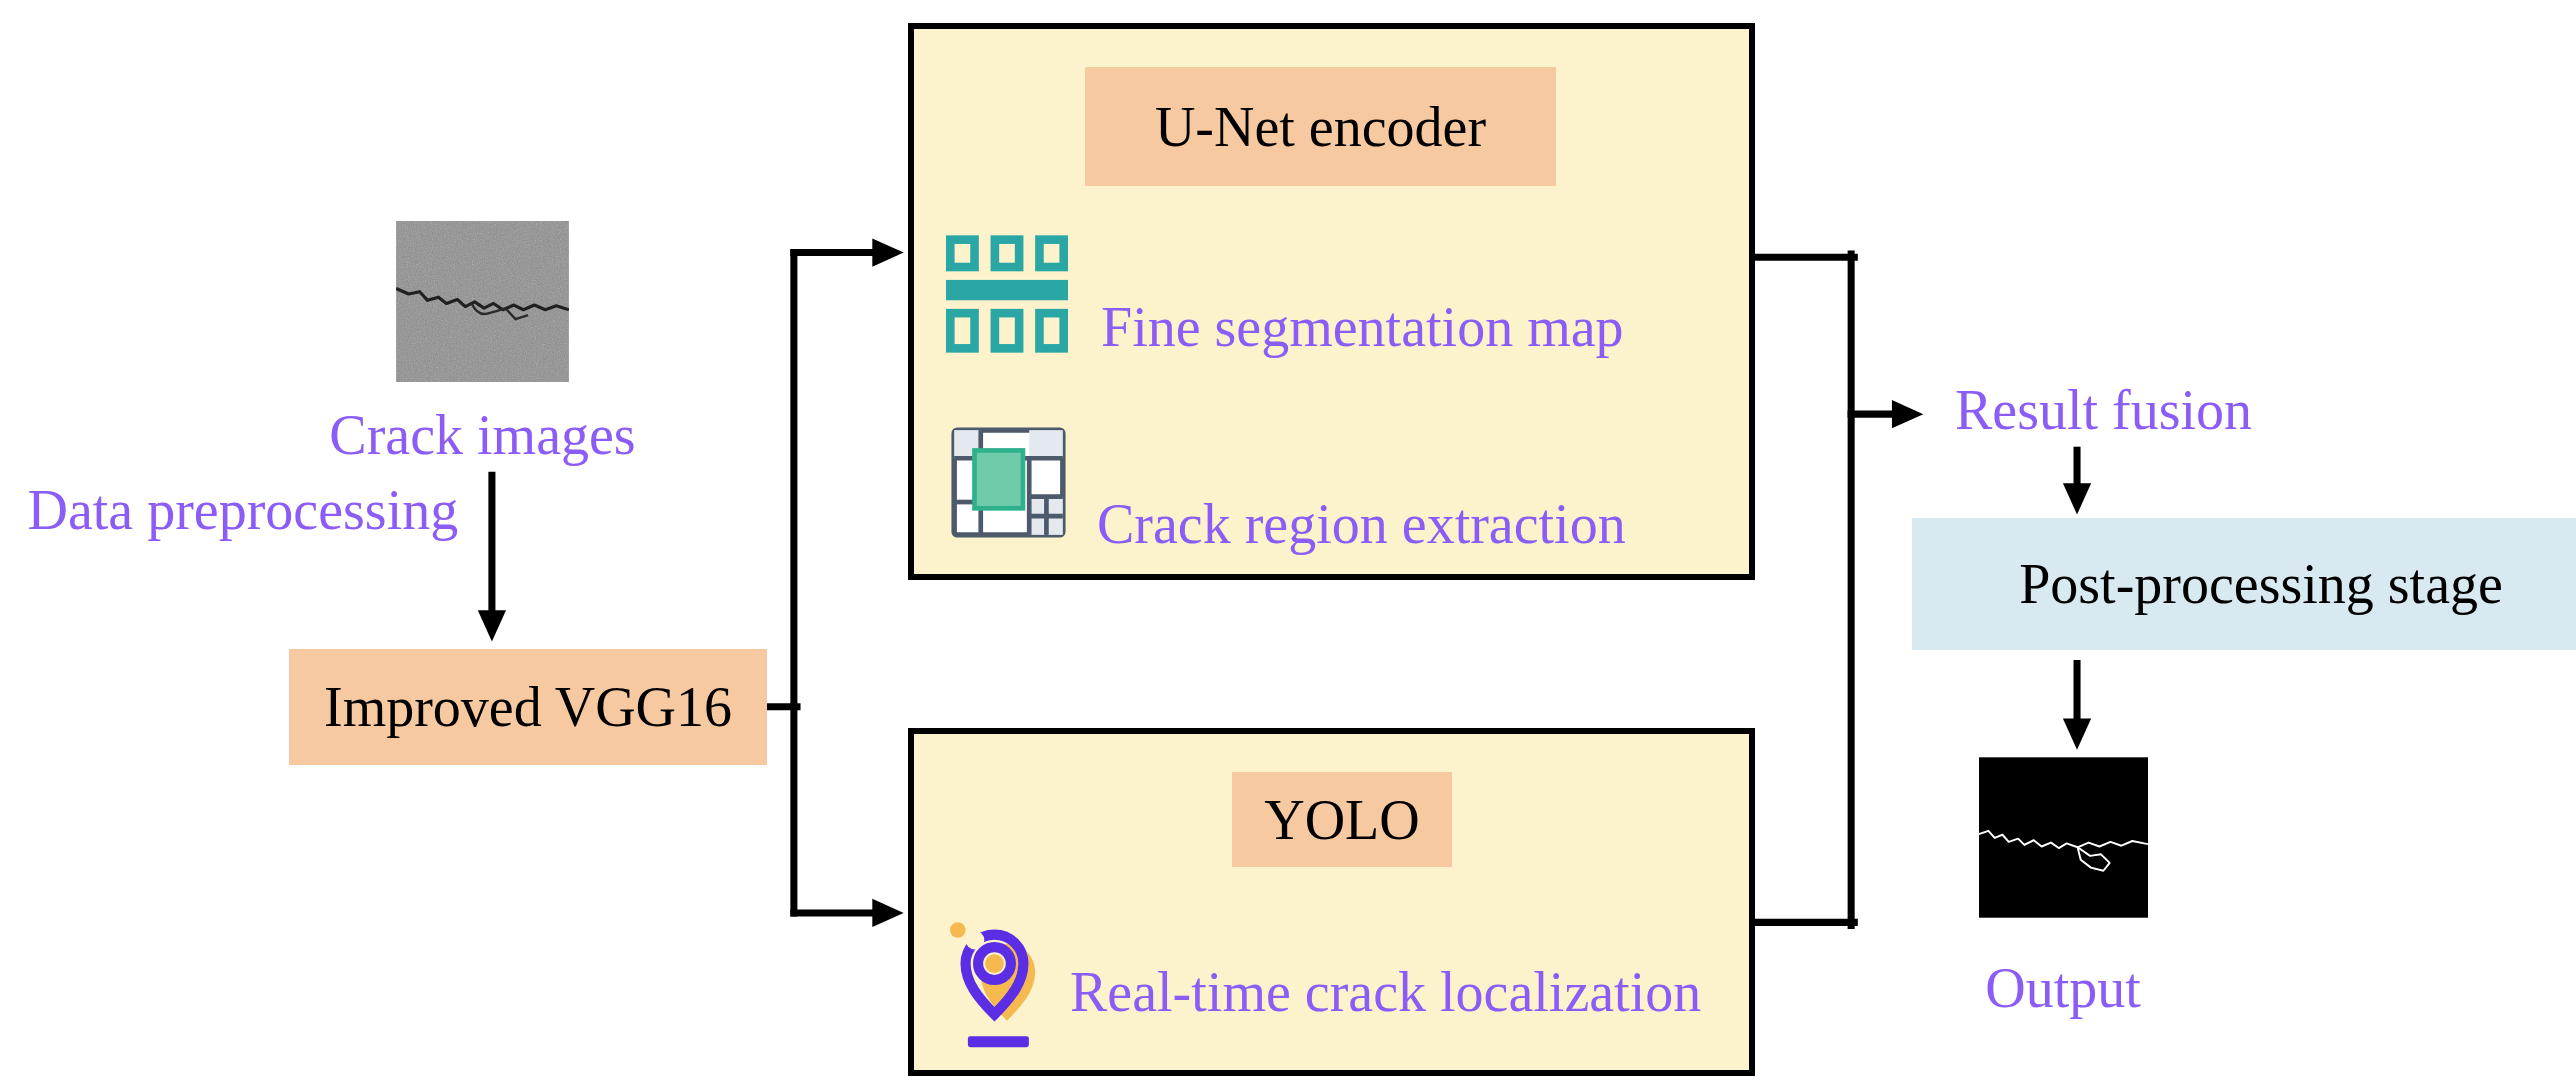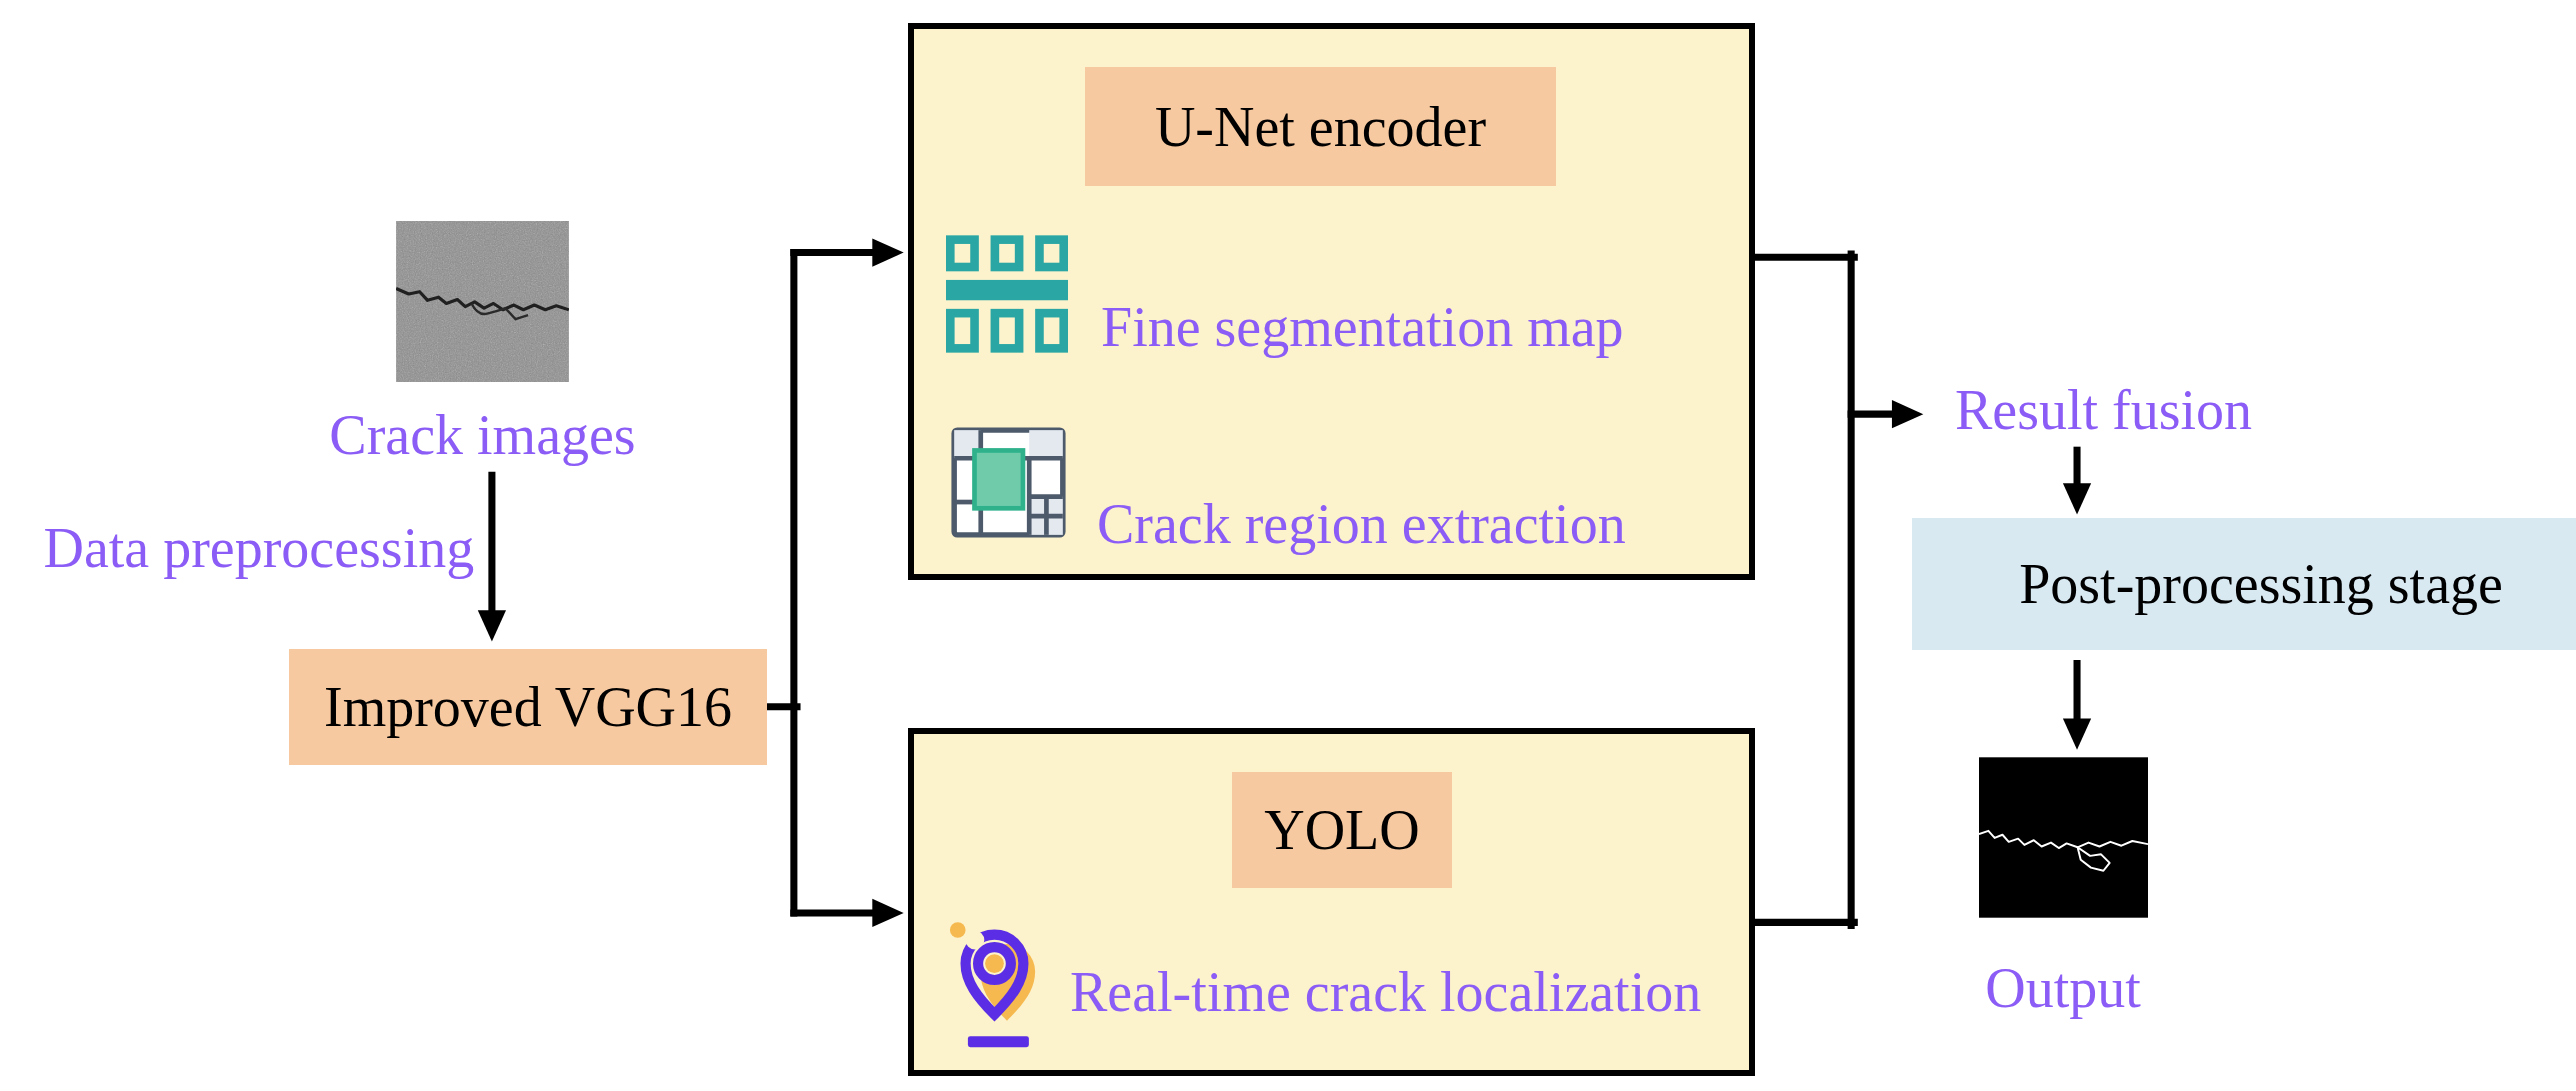--- a/index.html
+++ b/index.html
@@ -100,21 +100,21 @@
       <rect x="0" y="0" width="220" height="205" fill="#8d8d8d"></rect>
       <rect x="0" y="0" width="220" height="205" filter="url(#grain)" opacity="0.5"></rect>
       <path d="M0,86 L16,93 30,90 40,101 54,97 64,105 78,100 88,109 100,103 112,111 124,105 136,113 150,107 162,113 176,107 190,113 204,108 220,113" fill="none" stroke="#202020" stroke-width="4" stroke-linejoin="round"></path>
       <path d="M96,105 q8,16 20,13 t24,-7" fill="none" stroke="#2a2a2a" stroke-width="3"></path>
       <path d="M140,112 l12,13 16,-5" fill="none" stroke="#2a2a2a" stroke-width="3"></path>
     </svg>
   </div>
 
   <div class="lbl center" style="left:267px;top:403px;width:431px;">Crack images</div>
 
-  <div class="lbl" style="left:27.5px;top:516px;margin-left:16px;">Data preprocessing</div>
+  <div class="lbl" style="left:27.5px;top:478px;">Data preprocessing</div>
 
   <div class="tag" style="left:268px;top:649px;width:478px;height:116px;margin-left:21px;">
     <span>Improved VGG16</span>
   </div>
 
   <div class="branch-box" style="left:908px;top:23px;width:847px;height:557px;">
     <div class="tag" style="left:171px;top:38px;width:471px;height:119px;">
       <span>U-Net encoder</span>
     </div>
 
@@ -148,21 +148,21 @@
           <line x1="122" y1="89" x2="122" y2="138"></line>
           <line x1="100" y1="114" x2="143" y2="114"></line>
         </g>
         <rect x="30" y="30" width="62" height="74" fill="var(--c-green_fill)" stroke="var(--c-green_stroke)" stroke-width="6"></rect>
       </svg>
     </div>
     <div class="lbl" style="left:183px;top:431px;margin-top:32px;">Crack region extraction</div>
   </div>
 
   <div class="branch-box" style="left:908px;top:728px;width:847px;height:348px;">
-    <div class="tag" style="left:318px;top:38px;width:220px;height:116px;">
+    <div class="tag" style="left:318px;top:38px;width:220px;height:95px;">
       <span>YOLO</span>
     </div>
 
     <div class="abs" style="left:35px;top:185px;width:98px;height:129px;">
       <svg width="98" height="129" viewBox="0 0 125 165">
         <path d="M74,130 C52,108 40,90 40,67 a35,35 0 1,1 70,0 C110,90 96,108 74,130 Z" fill="var(--c-orange)"></path>
         <circle cx="58" cy="59" r="25" fill="var(--c-cream)"></circle>
         <path d="M58,122 C36,100 21,80 21,57 a37,37 0 1,1 74,0 C95,80 80,100 58,122 Z" fill="none" stroke="var(--c-purple)" stroke-width="13" stroke-linecap="round"></path>
         <circle cx="33" cy="27" r="12" fill="var(--c-cream)"></circle>
         <circle cx="58" cy="57" r="21" fill="none" stroke="var(--c-purple)" stroke-width="13"></circle>

